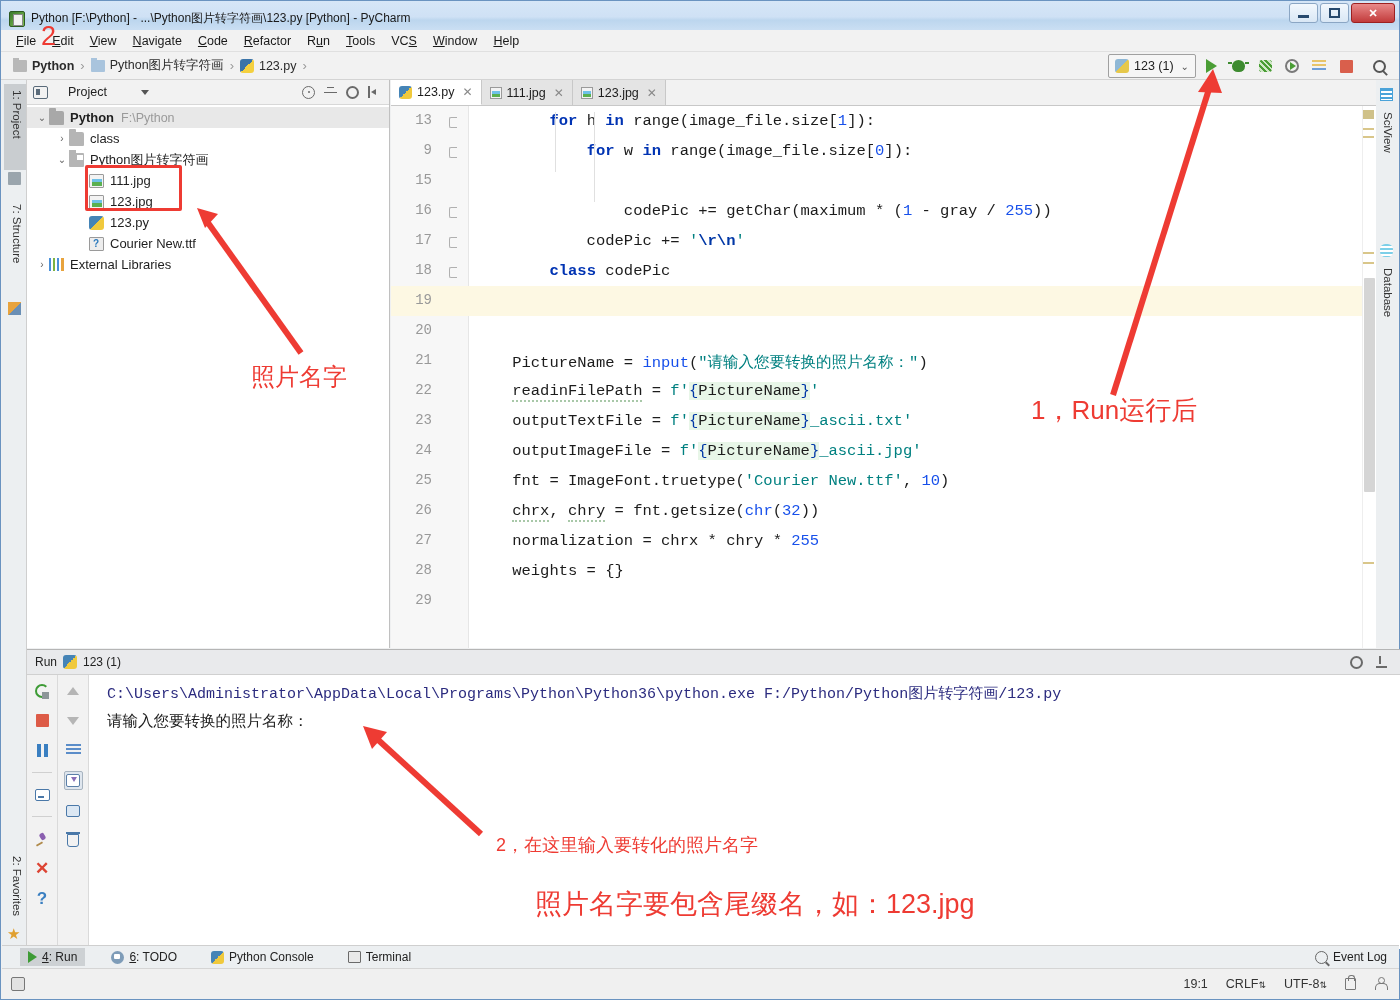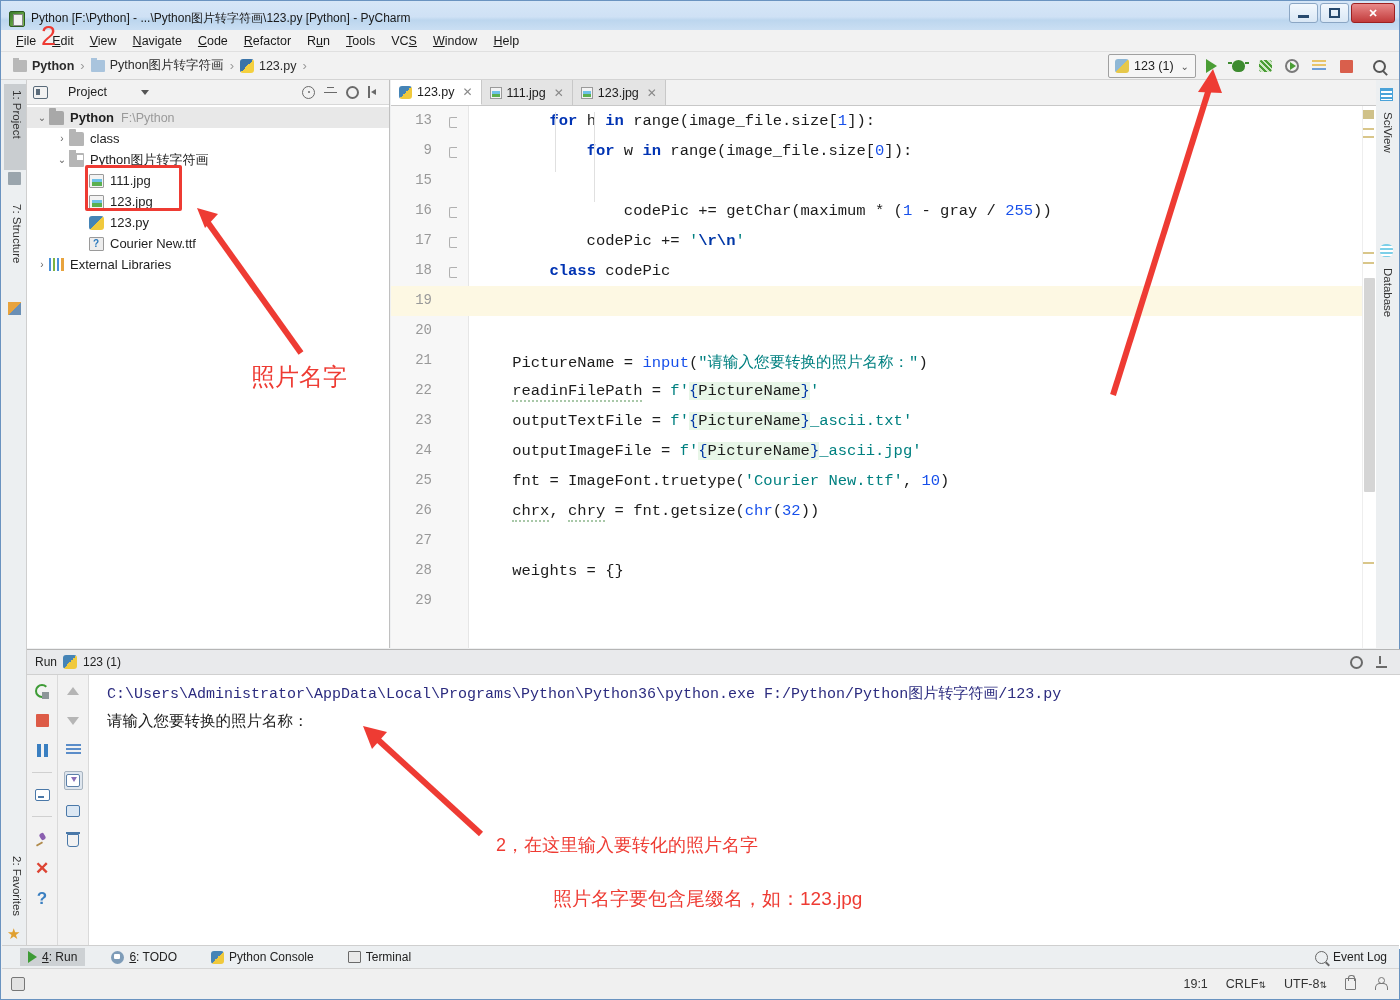--- a/index.html
+++ b/index.html
@@ -600,20 +600,21 @@
           <div class="cline" style="top: 156px; left: 6px;">        <span class="kw">class</span> codePic</div>
           <div class="hl-line" style="top: 180px;"></div>
           <div class="cline" style="top: 186px; left: 6px;"></div>
           <div class="cline" style="top: 216px; left: 6px;"></div>
           <div class="cline" style="top: 246px; left: 6px;">    PictureName = <span class="builtin">input</span>(<span class="str">"请输入您要转换的照片名称："</span>)</div>
           <div class="cline" style="top: 276px; left: 6px;">    <span class="squiggle">readinFilePath</span> = <span class="str">f'</span><span class="fstr-brace fvar">{</span><span class="fvar">PictureName</span><span class="fstr-brace fvar">}</span><span class="str">'</span></div>
           <div class="cline" style="top: 336px; left: 6px;">    outputImageFile = <span class="str">f'</span><span class="fstr-brace fvar">{</span><span class="fvar">PictureName</span><span class="fstr-brace fvar">}</span><span class="str">_ascii.jpg'</span></div>
           <div class="cline" style="top: 306px; left: 6px;">    outputTextFile = <span class="str">f'</span><span class="fstr-brace fvar">{</span><span class="fvar">PictureName</span><span class="fstr-brace fvar">}</span><span class="str">_ascii.txt'</span></div>
           <div class="cline" style="top: 366px; left: 6px;">    fnt = ImageFont.truetype(<span class="str">'Courier New.ttf'</span>, <span class="num">10</span>)</div>
           <div class="cline" style="top: 396px; left: 6px;">    <span class="squiggle">chrx</span>, <span class="squiggle">chry</span> = fnt.getsize(<span class="builtin">chr</span>(<span class="num">32</span>))</div>
+          <div class="cline" style="top: 426px; left: 6px;">    normalization = chrx * chry * <span class="num">255</span></div>
           <div class="cline" style="top: 456px; left: 6px;">    weights = {}</div>
           <div class="cline" style="top: 486px; left: 6px;"></div>
           <div class="indent-guide" style="left: 86px; top: 6px; height: 60px;"></div>
           <div class="indent-guide" style="left: 125px; top: 6px; height: 90px;"></div>
         </div>
     </div>
 
     <div class="ed-scroll">
       <div class="ed-mark" style="top:4px;height:9px;background:#cfc189"></div>
       <div class="ed-mark" style="top:22px"></div>
@@ -748,18 +749,19 @@
       <path d="M480 833 L374 736" stroke="#ee3b33" stroke-width="6" fill="none"></path>
       <polygon points="362,725 386,731 371,748" fill="#ee3b33"></polygon>
     </g>
 
   </svg>
 
   <div class="anno anno-text" id="anno-0" style="left:40px;top:20px;font-size:27px;font-weight:400">2</div>
 
   <div class="anno anno-text" id="anno-1" style="left:250px;top:360px;font-size:24px">照片名字</div>
 
+  <div class="anno anno-text" id="anno-2" style="left:1030px;top:392px;font-size:26px">1，Run运行后</div>
 
   <div class="anno anno-text" id="anno-3" style="left:495px;top:832px;font-size:18px">2，在这里输入要转化的照片名字</div>
 
-  <div class="anno anno-text" id="anno-4" style="left:552px;top:885px;font-size:19px">照片名字要包含尾缀名，如：123.jpg</div>
+  <div class="anno anno-text" id="anno-4" style="left:534px;top:885px;font-size:27px">照片名字要包含尾缀名，如：123.jpg</div>
 
 </div>
 
 </body></html>

